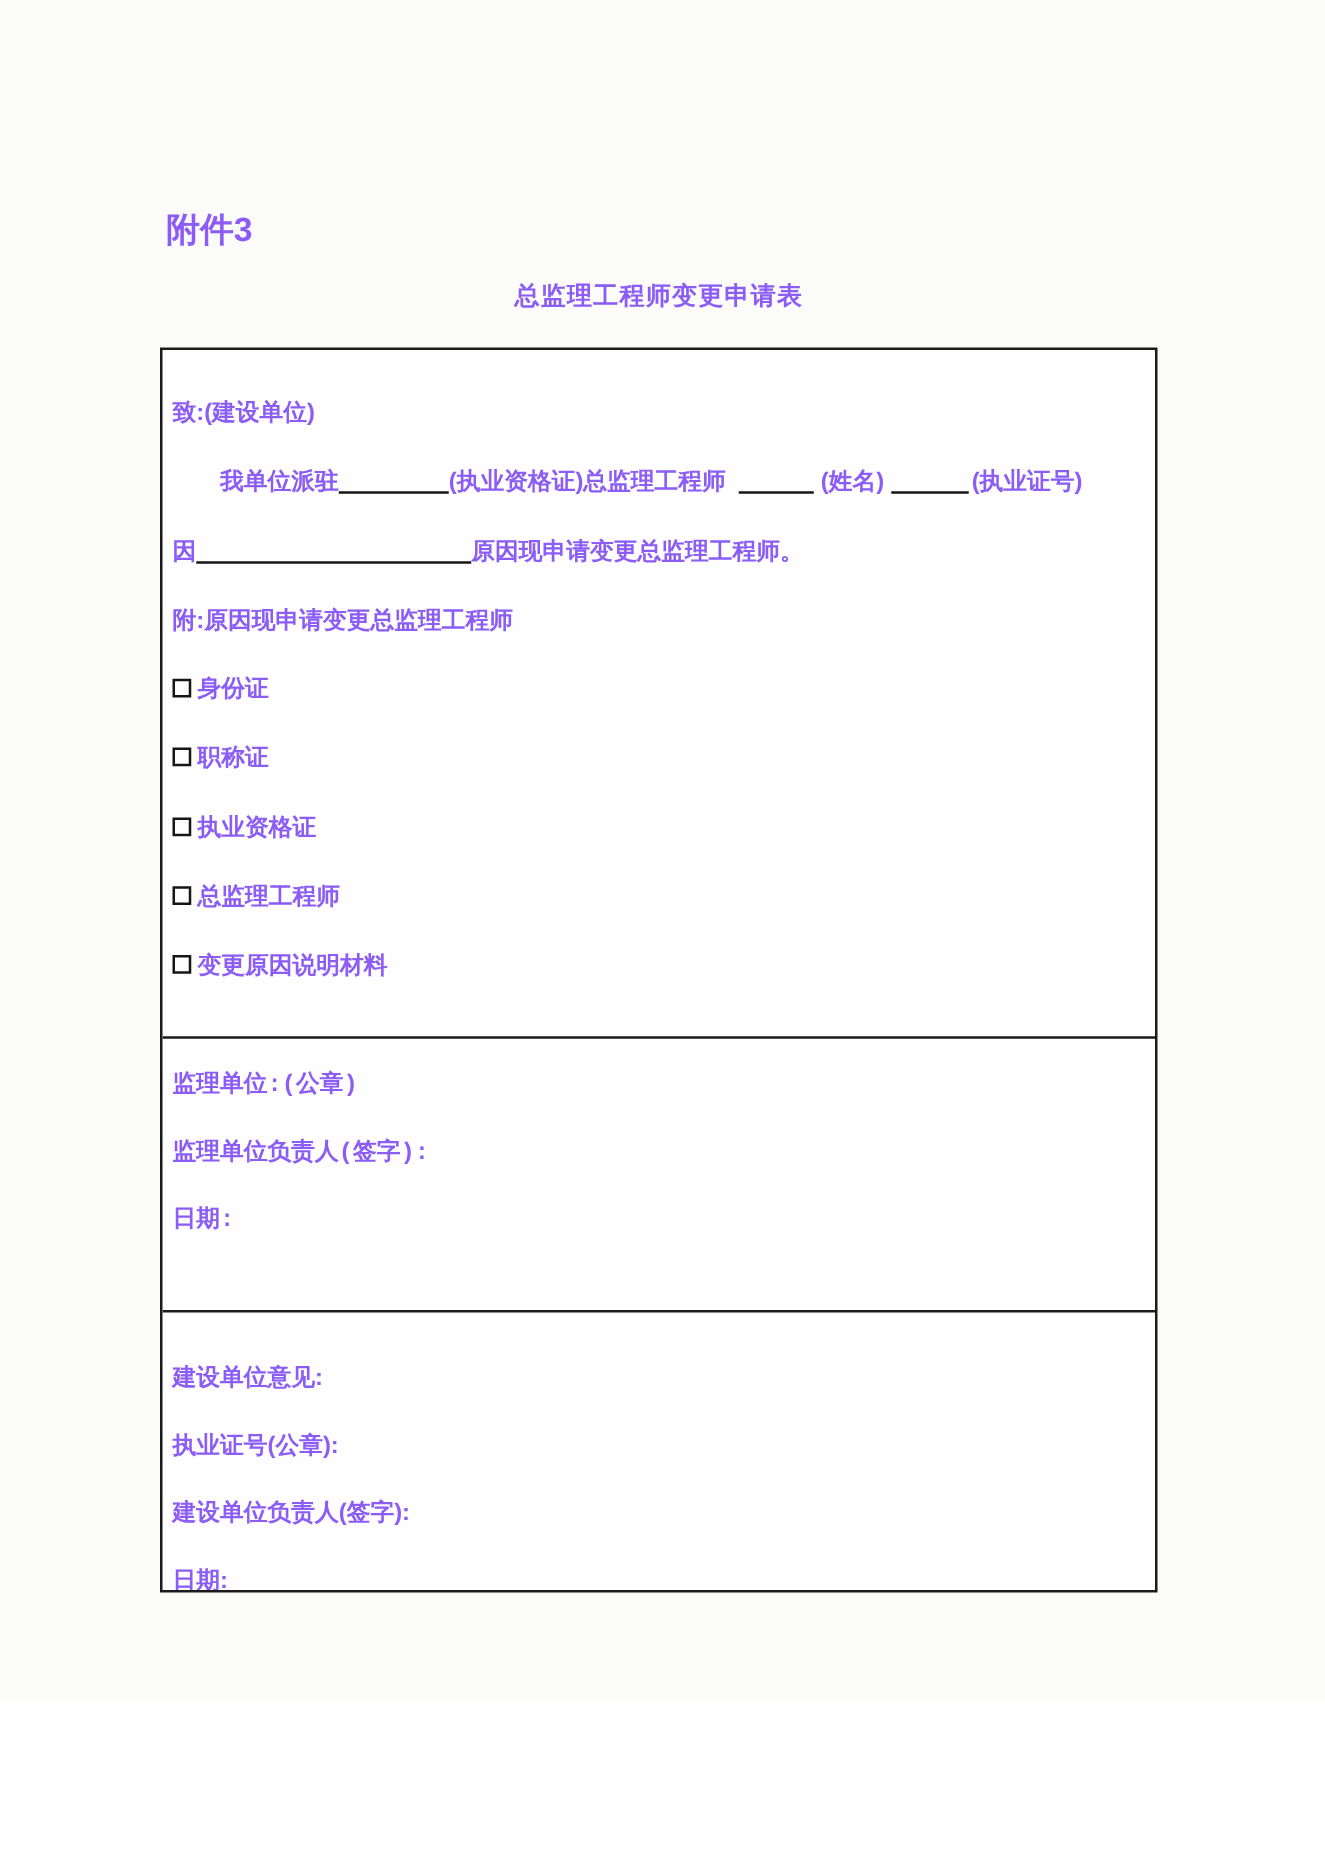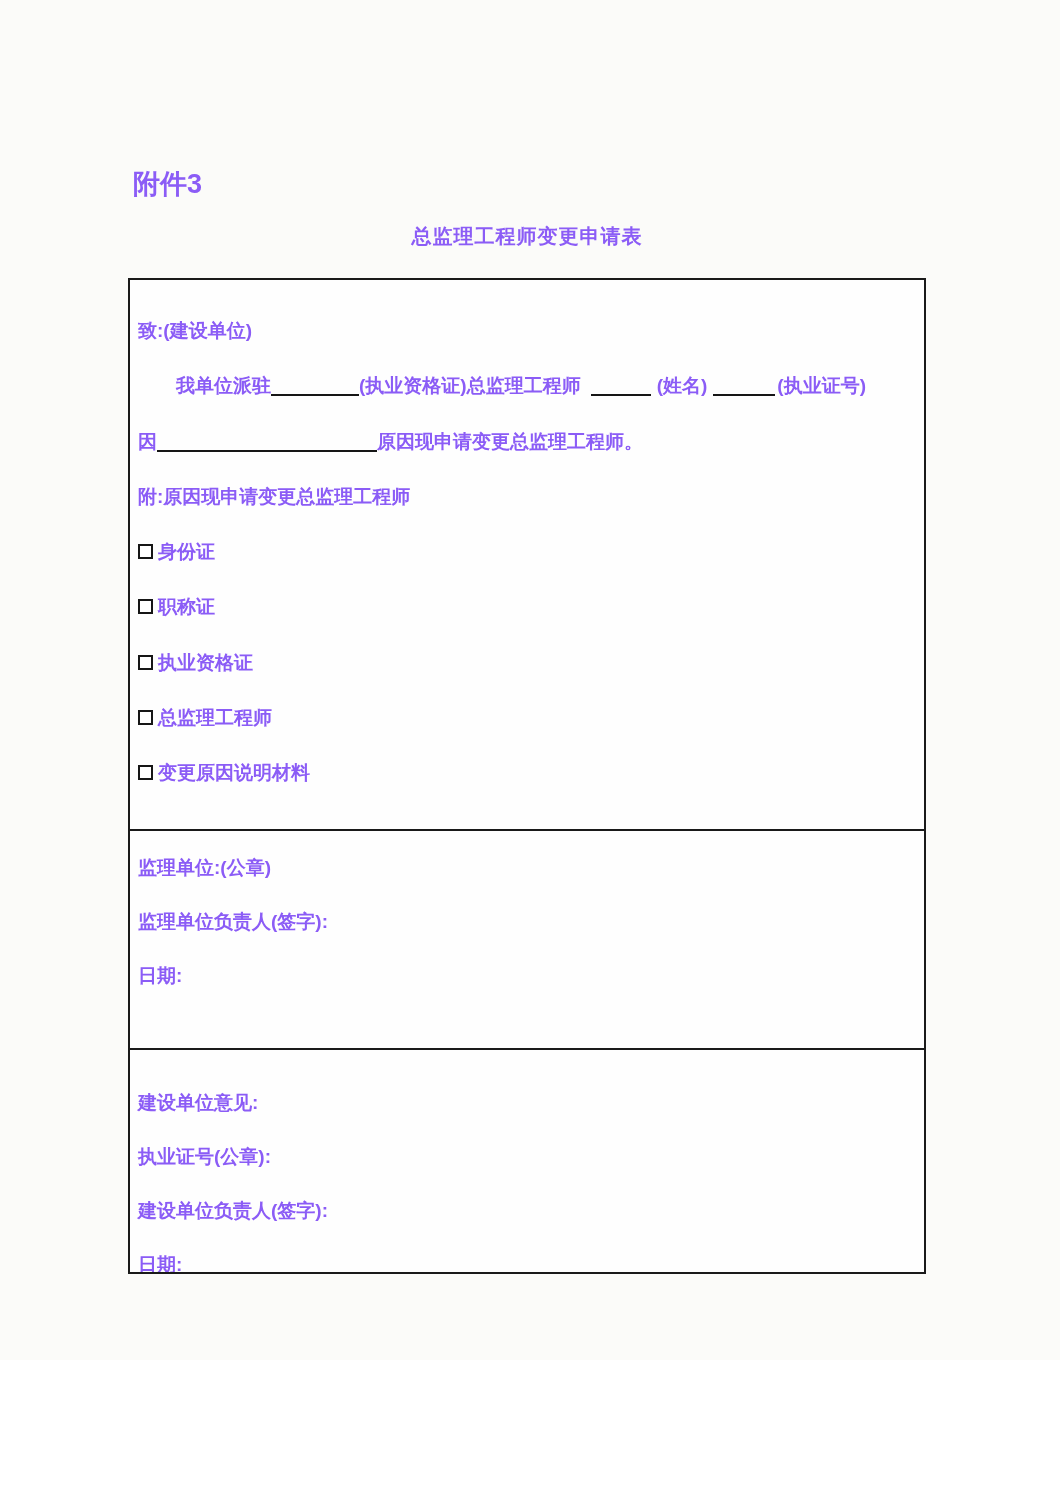--- a/index.html
+++ b/index.html
@@ -34,21 +34,21 @@
   .b2 { width:60px; margin-left:10px; margin-right:6px; }
   .b3 { width:62px; margin-left:6px; margin-right:2px; }
   .b4 { width:220px; }
   .b5 { width:62px; margin-right:4px; }
   .b6 { width:64px; margin-left:4px; margin-right:2px; }
   .cb {
     display:inline-block; width:15px; height:15px;
     border:2px solid #161616; margin-right:5px; vertical-align:-1px;
     background:#fff;
   }
-  .sec-2 { height:219px; border-bottom:2px solid #1a1a1a; padding-top:10px; }
+  .sec-2 { height:219px; border-bottom:2px solid #1a1a1a; padding-top:10px;font-family:Liberation Mono, monospace; }
   .sec-2 .line, .sec-3 .line { height:54px; line-height:54px; white-space:nowrap; }
   .sec-3 { padding-top:26px; }
   .page-number {
     position:absolute; left:136px; top:1396px;
     font-size:24px; font-weight:400; letter-spacing:3px;
     font-family:"Liberation Serif", serif;
   }
 </style>
 </head>
 <body>

